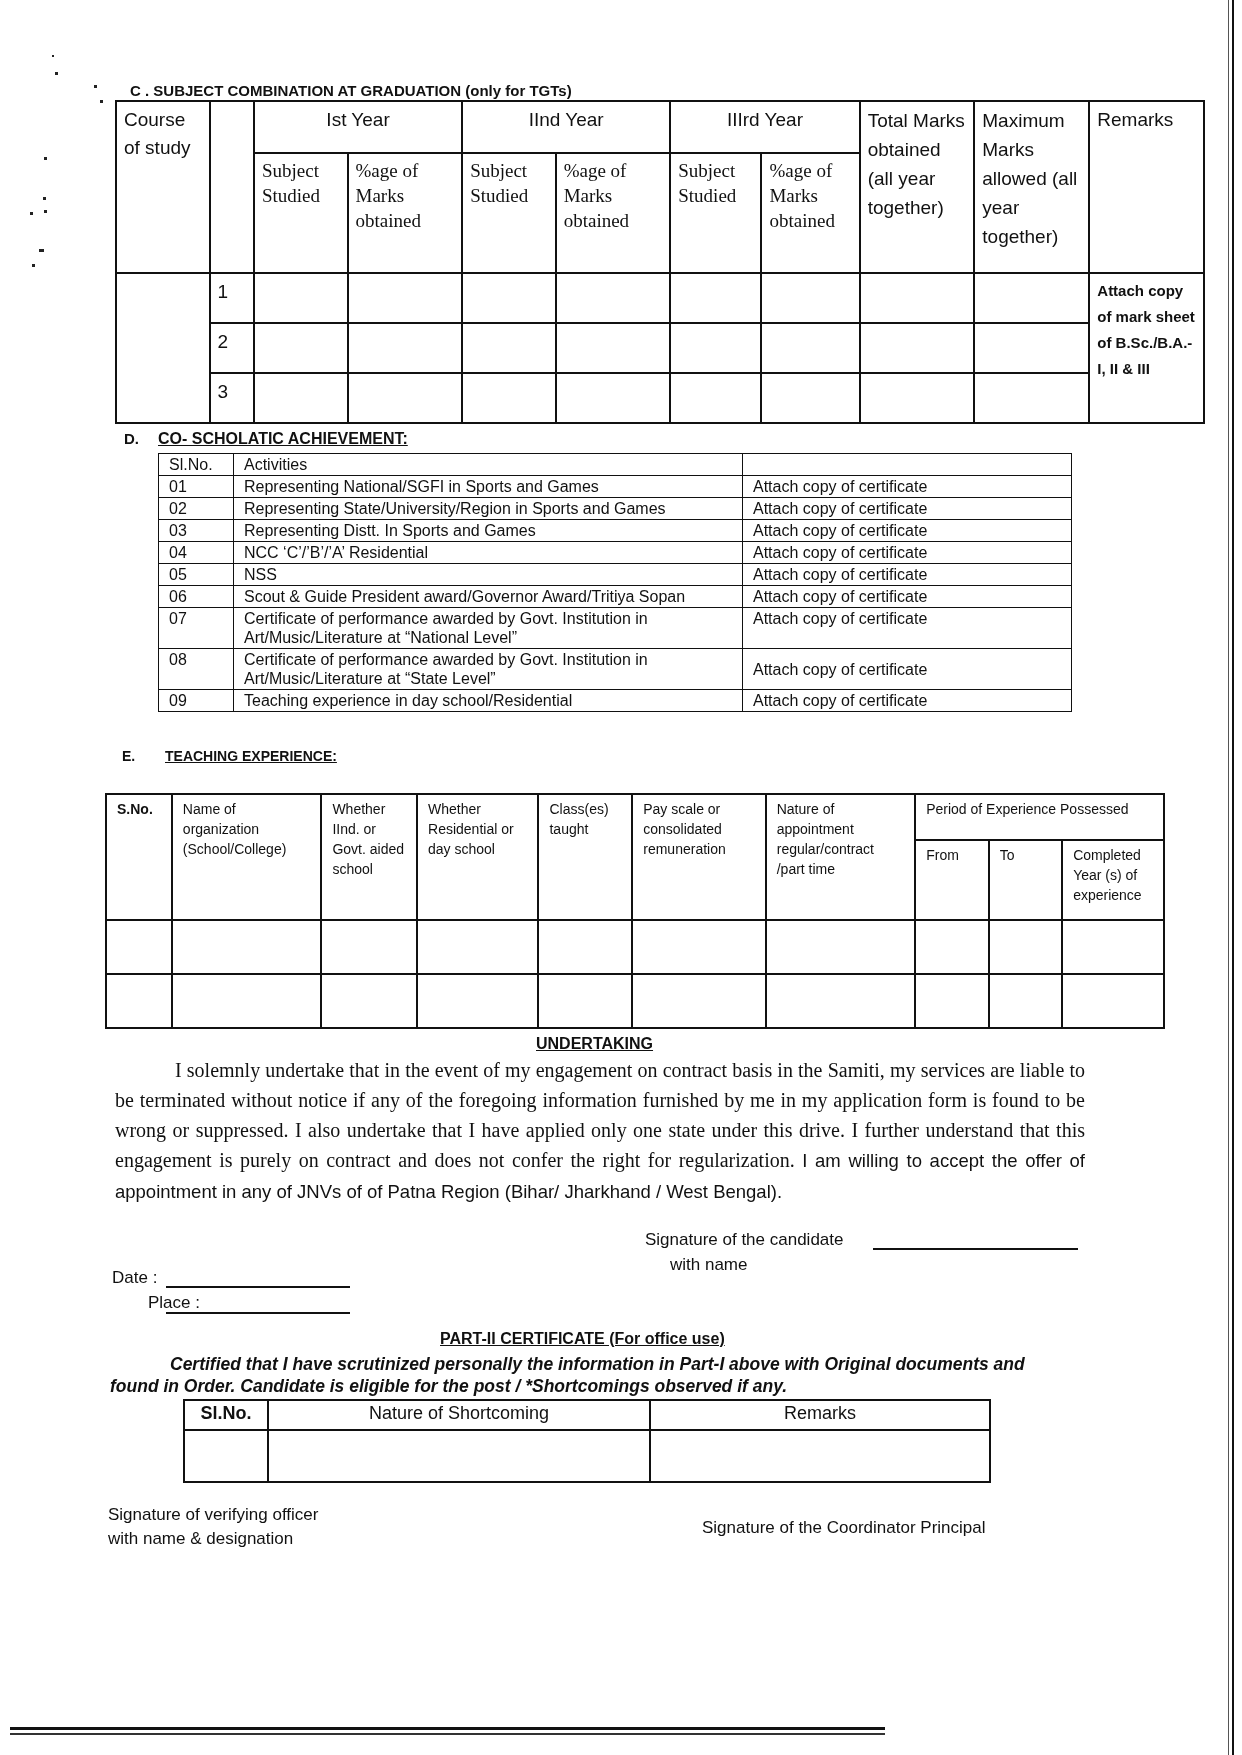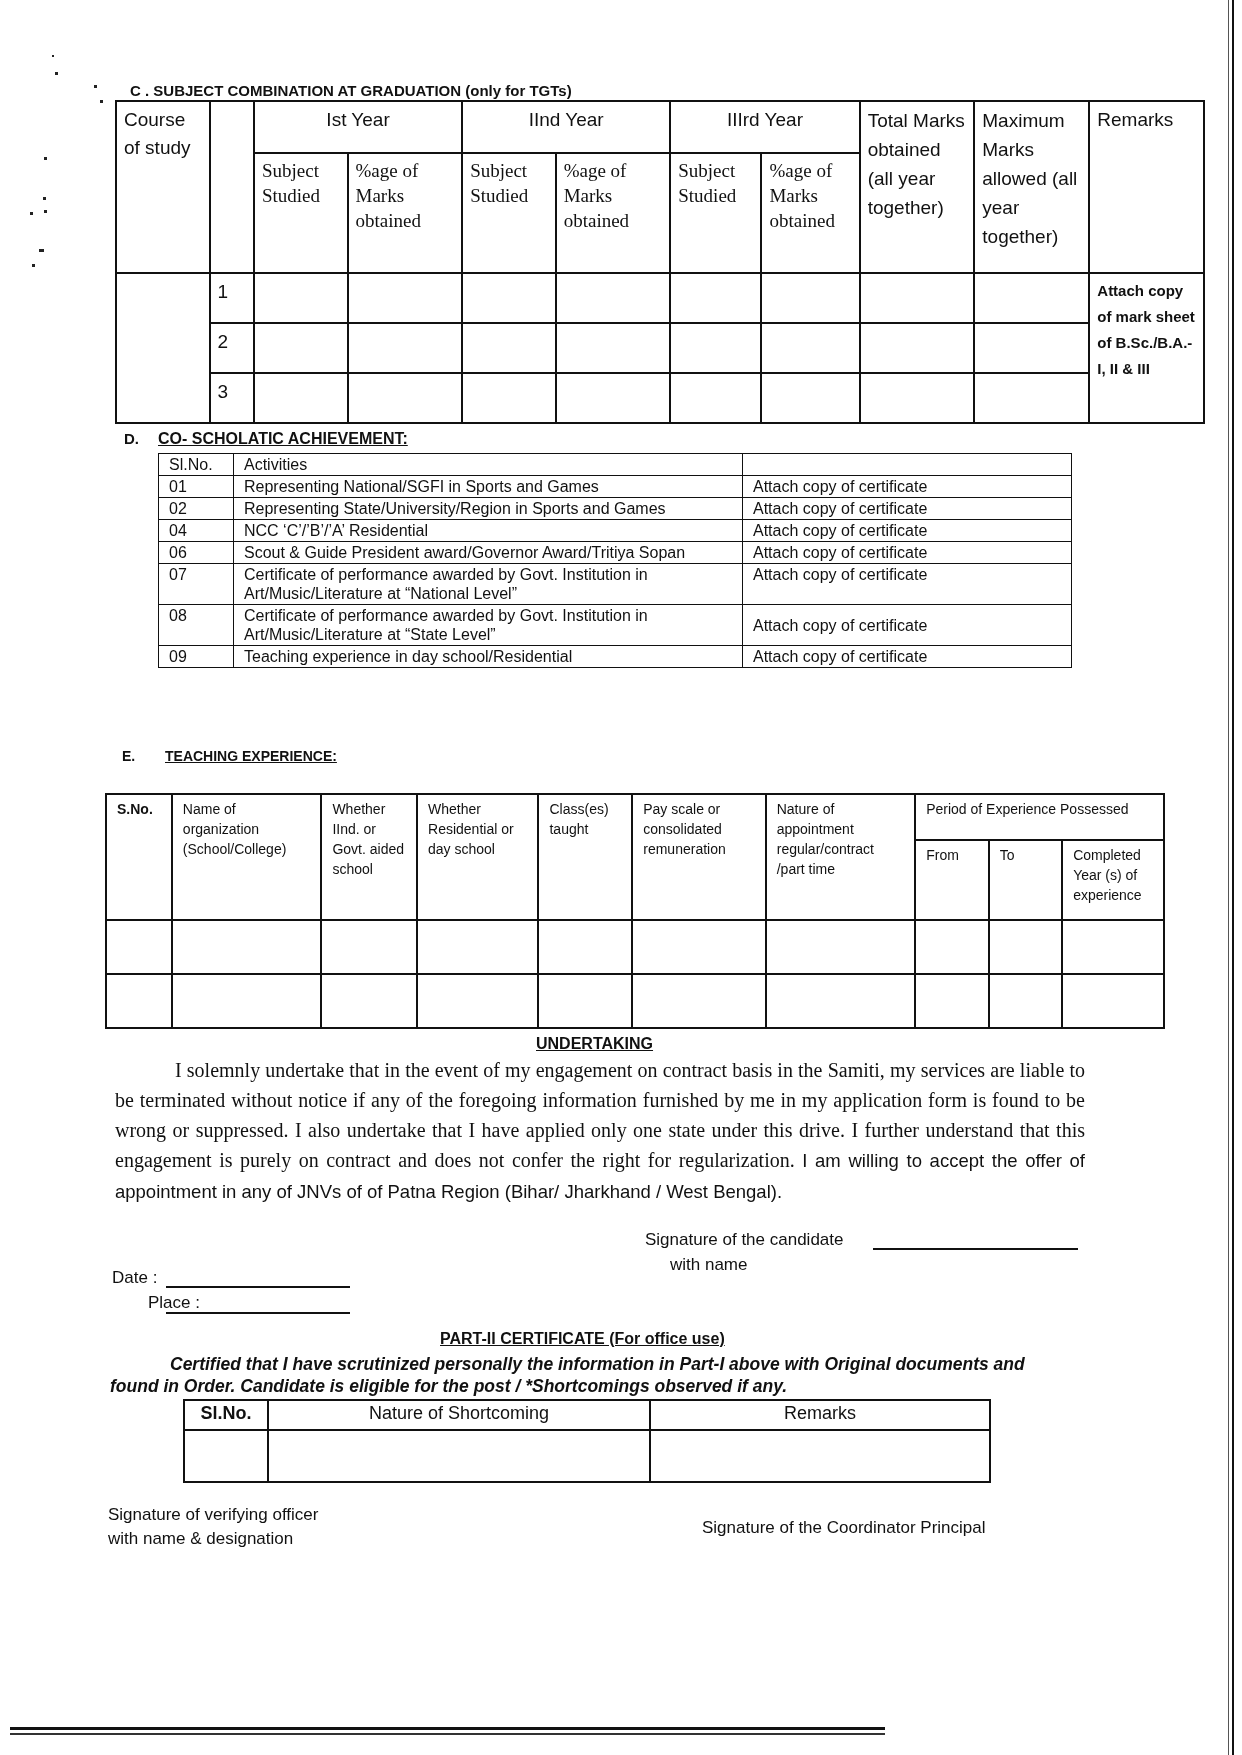--- a/index.html
+++ b/index.html
@@ -138,22 +138,32 @@
     <td>01</td>
     <td>Representing National/SGFI in Sports and Games</td>
     <td>Attach copy of certificate</td>
   </tr>
   <tr>
     <td>02</td>
     <td>Representing State/University/Region in Sports and Games</td>
     <td>Attach copy of certificate</td>
   </tr>
   <tr>
+    <td>03</td>
+    <td>Representing Distt. In Sports and Games</td>
+    <td>Attach copy of certificate</td>
+  </tr>
+  <tr>
     <td>04</td>
     <td>NCC ‘C’/’B’/’A’ Residential</td>
+    <td>Attach copy of certificate</td>
+  </tr>
+  <tr>
+    <td>05</td>
+    <td>NSS</td>
     <td>Attach copy of certificate</td>
   </tr>
   <tr>
     <td>06</td>
     <td>Scout &amp; Guide President award/Governor Award/Tritiya Sopan</td>
     <td>Attach copy of certificate</td>
   </tr>
   <tr>
     <td>07</td>
     <td>Certificate of performance awarded by Govt. Institution in Art/Music/Literature at “National Level”</td>

